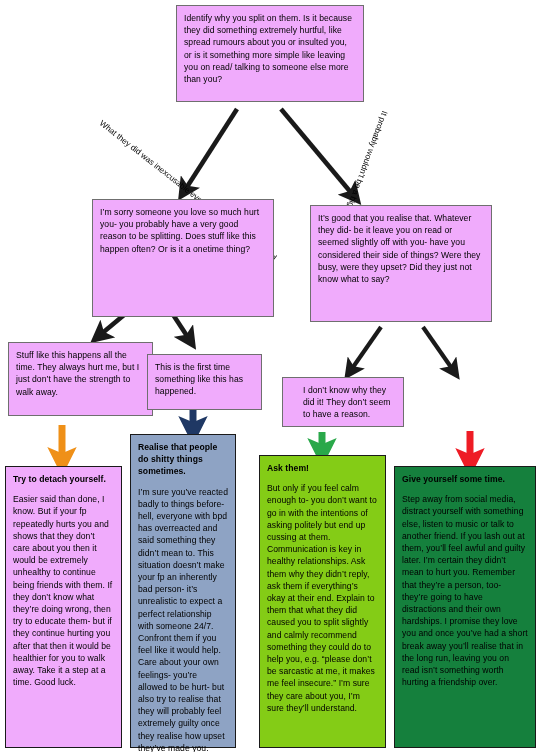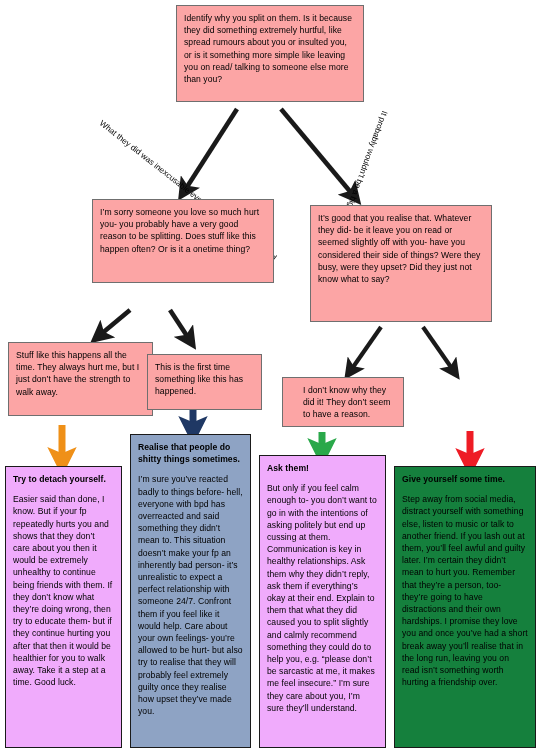--- a/index.html
+++ b/index.html
@@ -25,21 +25,21 @@
     position: absolute;
     left: 0; top: 0;
     width: 540px;
     height: 752px;
     pointer-events: none;
   }
   .node {
     position: absolute;
     box-sizing: border-box;
     border: 1px solid #808080;
-    background: #fca5a5;
+    background: #f0abfc;
     font-size: 8.6px;
     line-height: 1.42;
     padding: 6px 7px 6px 7px;
     letter-spacing: 0.05px;
   }
   .node.plain {
     border: 1px solid #6f6f6f;
   }
   .node.colored {
     border: 1px solid #1a1a1a;
@@ -53,21 +53,21 @@
     display: block;
   }
 
   
   #node-root {
     left: 176px; top: 5px;
     width: 188px; height: 97px;
   }
   #node-left-mid {
     left: 92px; top: 199px;
-    width: 182px; height: 84px;
+    width: 182px; height: 118px;
   }
   #node-right-mid {
     left: 310px; top: 205px;
     width: 182px; height: 117px;
   }
   #node-often {
     left: 8px; top: 342px;
     width: 145px; height: 74px;
   }
   #node-first-time {
@@ -83,27 +83,27 @@
     width: 114px; height: 47px;
   }
 
   #node-detach {
     left: 5px; top: 466px;
     width: 117px; height: 282px;
     background: #f0abfc;
   }
   #node-realise {
     left: 130px; top: 434px;
-    width: 121px; height: 314px;
+    width: 106px; height: 314px;
     background: #8ea3c4;
   }
   #node-ask {
     left: 259px; top: 455px;
     width: 127px; height: 293px;
-    background: #f0abfc;
+    background: #84cc16;
   }
   #node-time {
     left: 394px; top: 466px;
     width: 142px; height: 282px;
     background: #15803d;
   }
 
   .edge-label {
     position: absolute;
     font-size: 8.2px;

